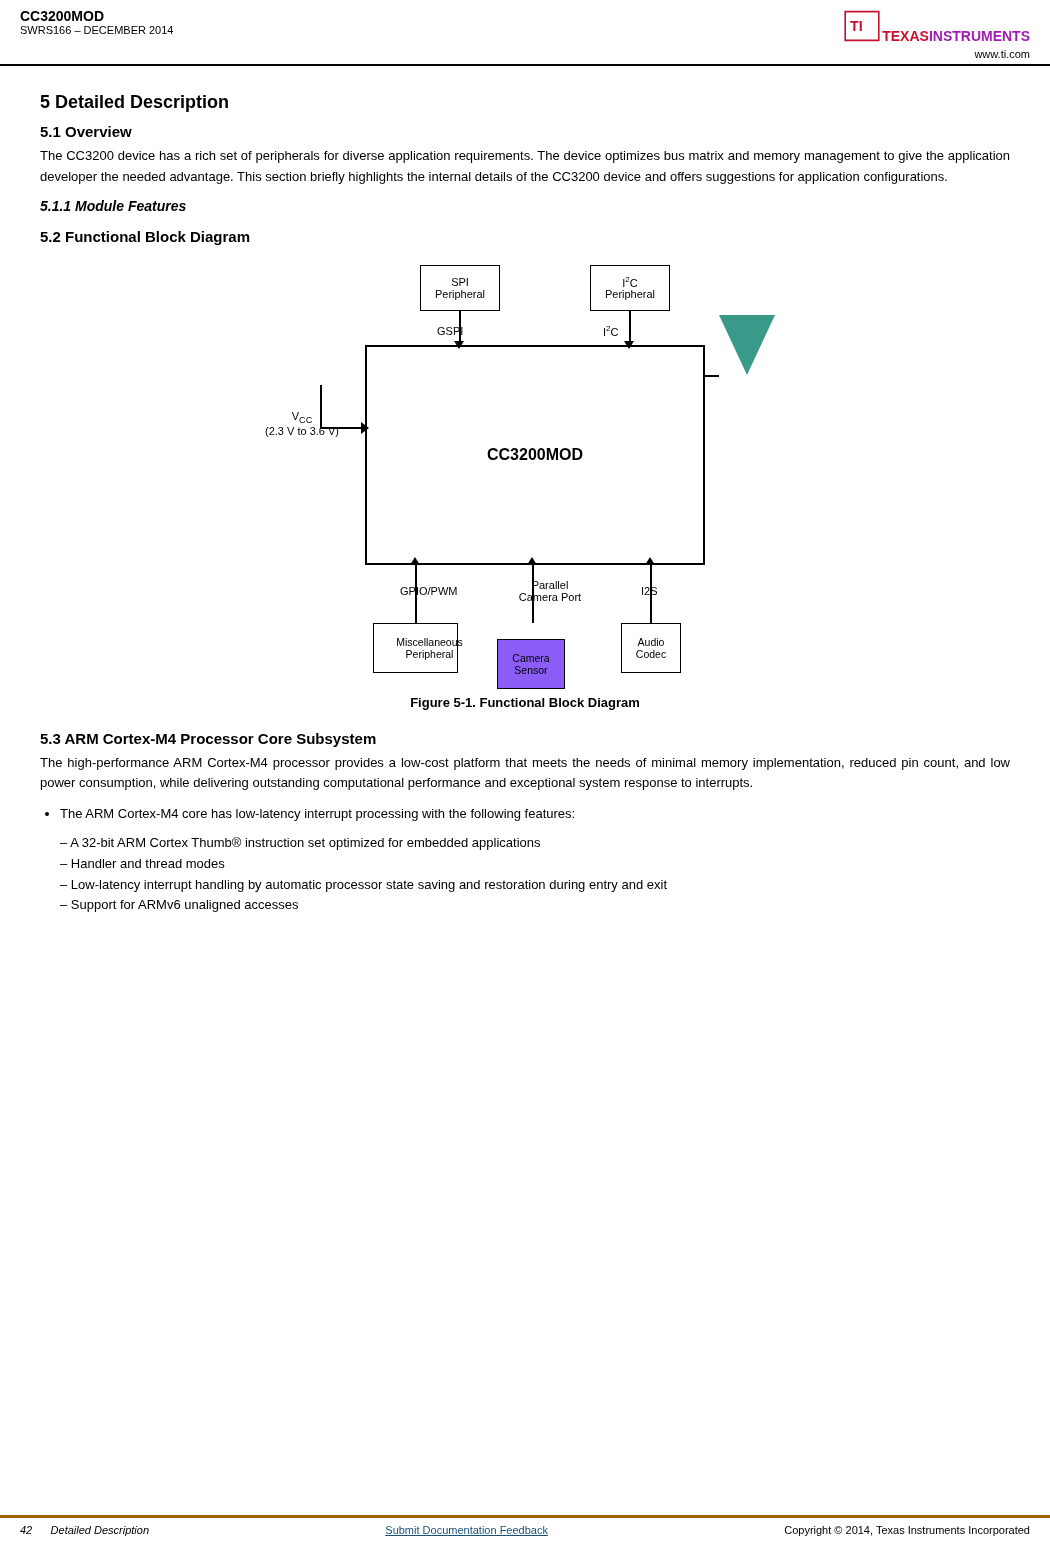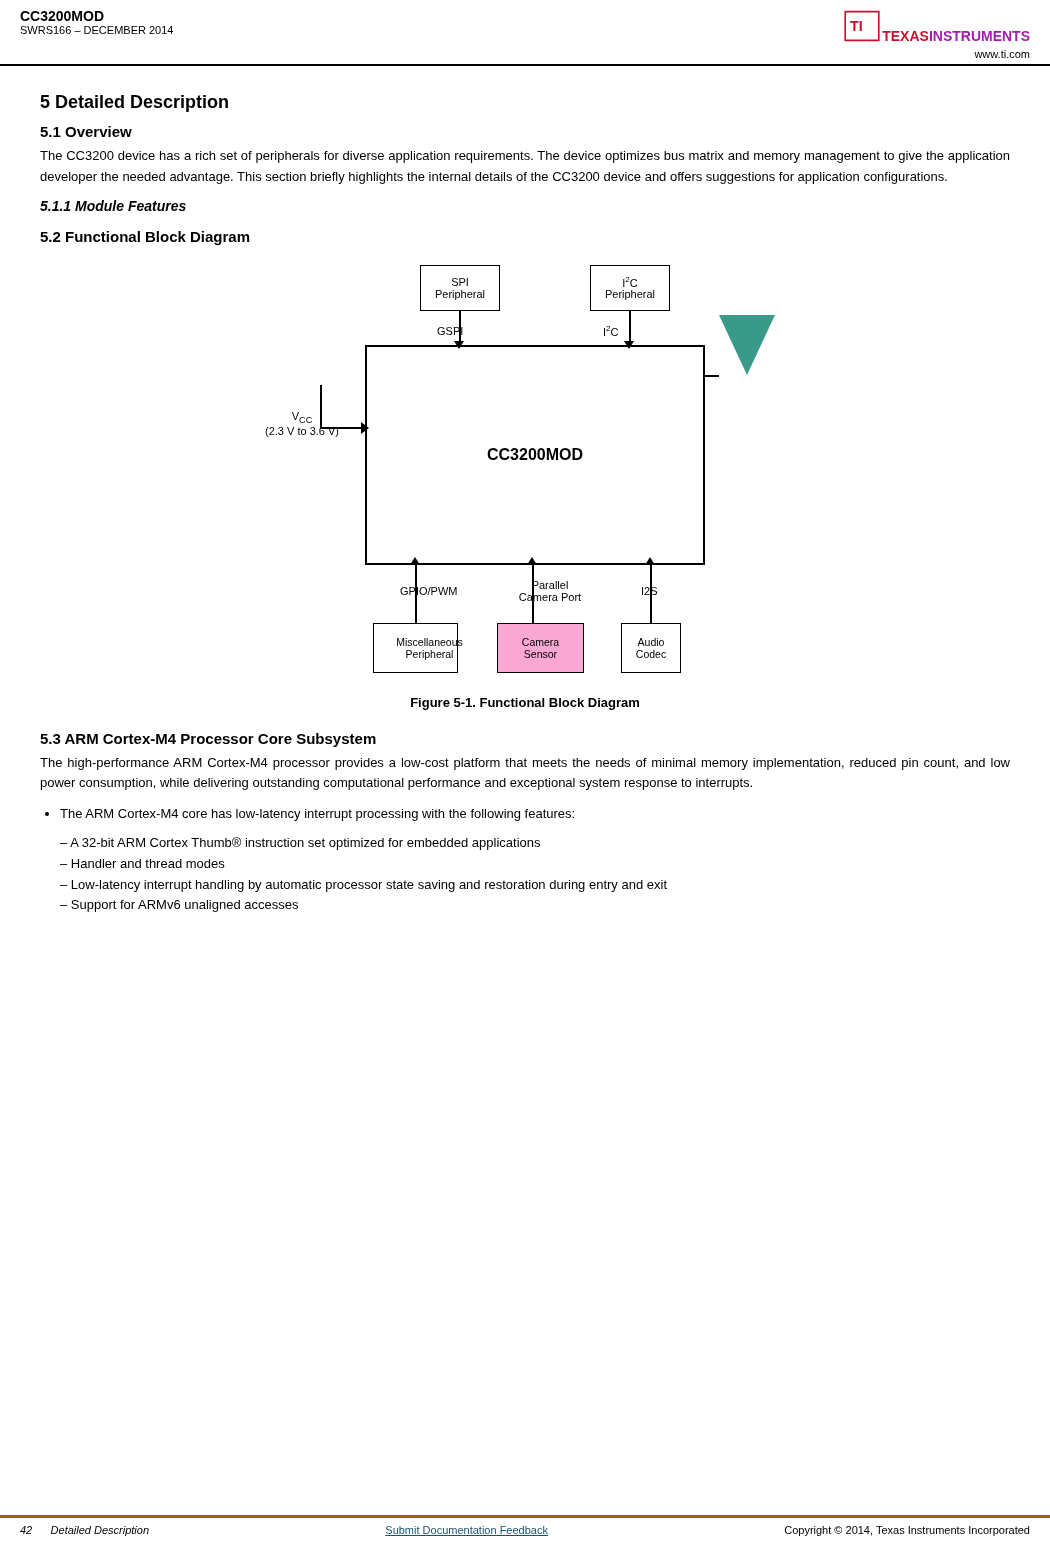--- a/index.html
+++ b/index.html
@@ -249,30 +249,30 @@
       align-items: center;
       justify-content: center;
       text-align: center;
       font-size: 10.5px;
       background: #fff;
       padding-left: 28px;
     }
     .camera-box {
       position: absolute;
       left: 252px;
-      top: 358px;
-      width: 87px;
+      top: 374px;
+      width: 68px;
       height: 50px;
       border: 1.5px solid #000;
       display: flex;
       align-items: center;
       justify-content: center;
       text-align: center;
       font-size: 10.5px;
-      background: #f9a8d4;
+      background: #8b5cf6;
     }
     .audio-box {
       position: absolute;
       left: 376px;
       top: 358px;
       width: 60px;
       height: 50px;
       border: 1.5px solid #000;
       display: flex;
       align-items: center;

